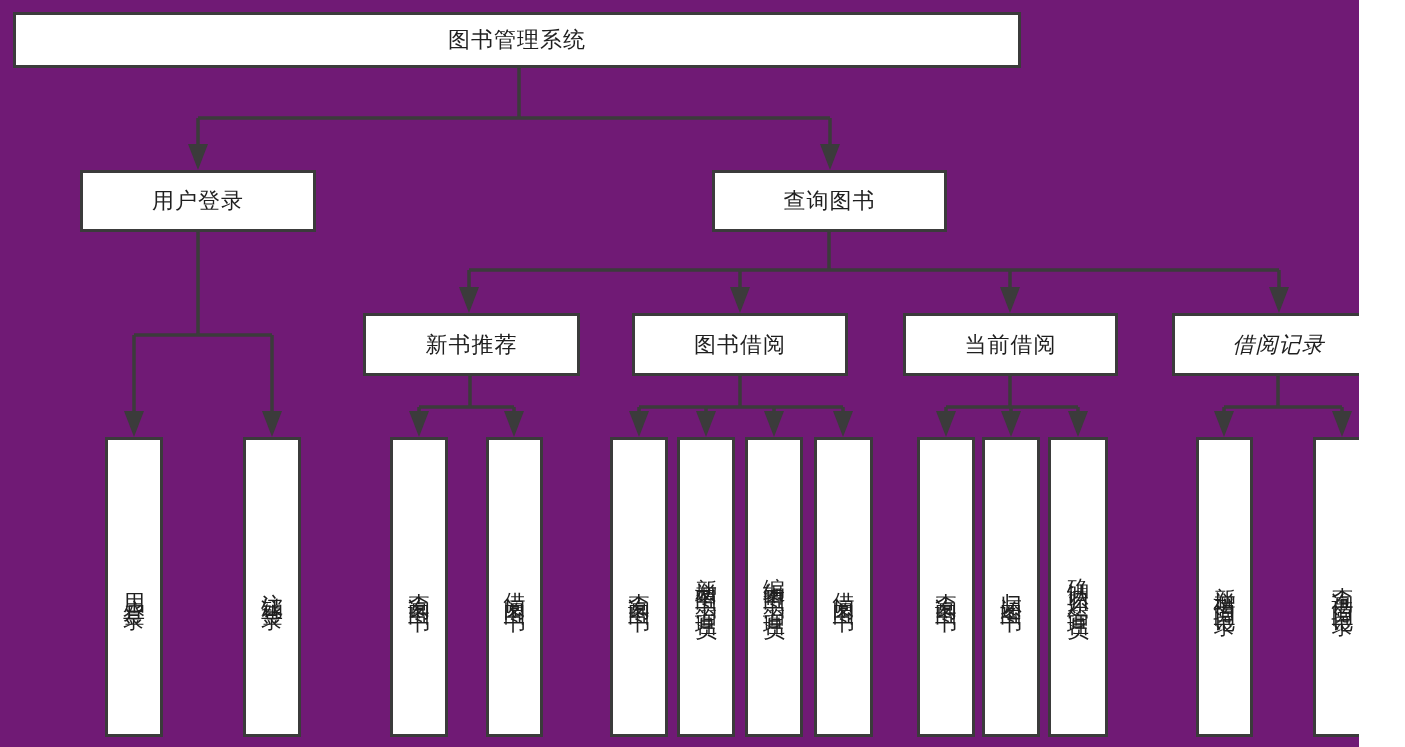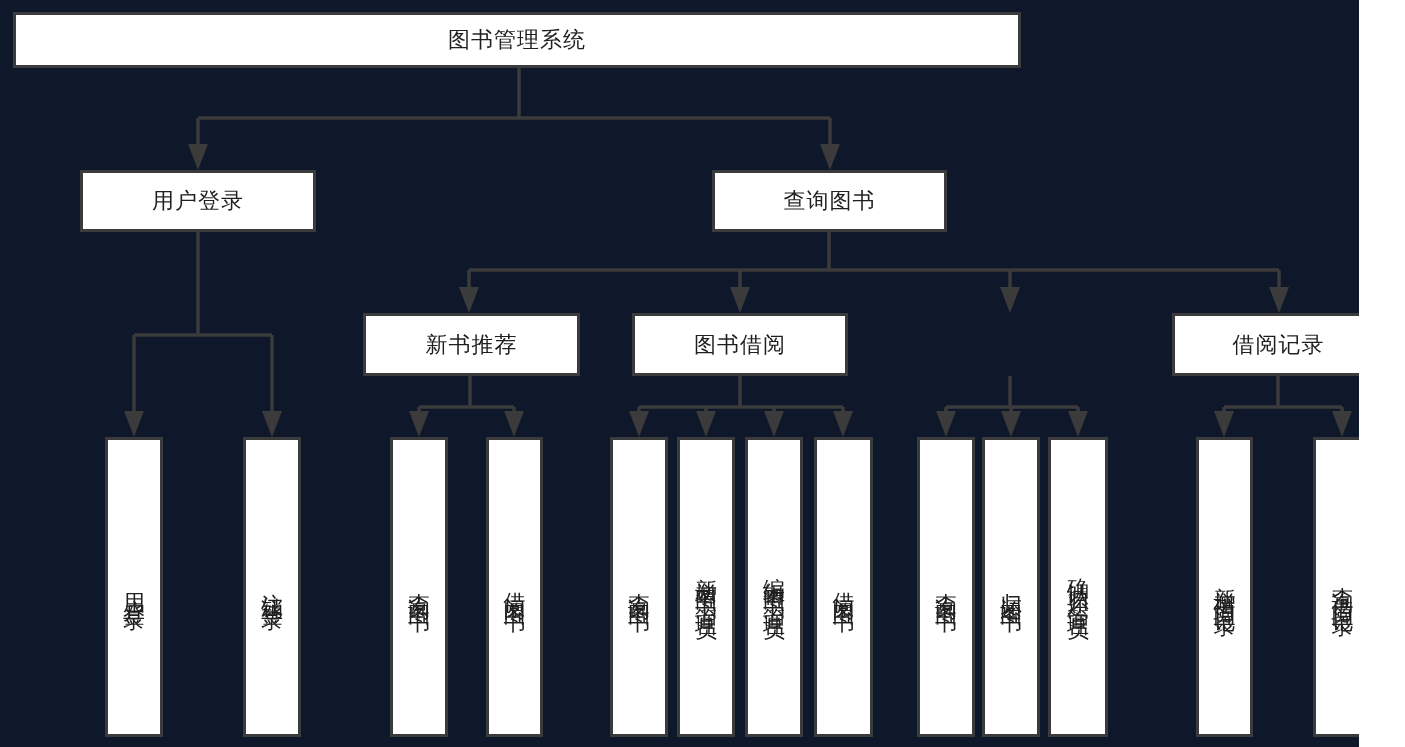--- a/index.html
+++ b/index.html
@@ -1,20 +1,20 @@
 <!DOCTYPE html>
 <html><head>
 <meta charset="utf-8">
 <style>
   html, body { margin: 0; padding: 0; background: #ffffff; }
   .canvas {
     position: relative;
     width: 1359px;
     height: 747px;
-    background: #0f172a;
+    background: #701a75;
     font-family: "Liberation Sans", "DejaVu Sans", sans-serif;
     color: #1f1f1f;
     overflow: hidden;
   }
   .connectors {
     position: absolute;
     left: 0; top: 0;
     width: 1405px; height: 747px;
     z-index: 1;
   }
@@ -49,21 +49,21 @@
     text-shadow: 0 0 2px #ffffff;
   }
 
   
   .n-root            { left: 13px;   top: 12px;  width: 1008px; height: 56px; }
   .n-user-login      { left: 80px;   top: 170px; width: 236px;  height: 62px; }
   .n-book-mgmt       { left: 712px;  top: 170px; width: 235px;  height: 62px; }
   .n-new-book        { left: 363px;  top: 313px; width: 217px;  height: 63px; align-items: center; }
   .n-book-borrow     { left: 632px;  top: 313px; width: 216px;  height: 63px; }
   .n-current-borrow  { left: 903px;  top: 313px; width: 215px;  height: 63px; }
-  .n-borrow-records  { left: 1172px; top: 313px; width: 213px;  height: 63px; }
+  .n-borrow-records  { left: 1172px; top: 313px; width: 213px;  height: 63px; font-style: italic; }
 
   .leaf { top: 437px; height: 300px; }
   .l-1  { left: 105px;  width: 58px; }
   .l-2  { left: 243px;  width: 58px; }
   .l-3  { left: 390px;  width: 58px; }
   .l-4  { left: 486px;  width: 57px; }
   .l-5  { left: 610px;  width: 58px; }
   .l-6  { left: 677px;  width: 58px; }
   .l-7  { left: 745px;  width: 58px; }
   .l-8  { left: 814px;  width: 59px; }
@@ -131,20 +131,23 @@
   <div class="node hbox n-book-mgmt">
     <span>查询图书</span>
   </div>
 
   <div class="node hbox n-new-book">
     <span>新书推荐</span>
   </div>
   <div class="node hbox n-book-borrow">
     <span>图书借阅</span>
   </div>
+  <div class="node hbox n-current-borrow">
+    <span>当前借阅</span>
+  </div>
   <div class="node hbox n-borrow-records">
     <span>借阅记录</span>
   </div>
 
   <div class="node vbox leaf l-1">
     <span class="vtext">用户登录</span>
   </div>
   <div class="node vbox leaf l-2">
     <span class="vtext">注销登录</span>
   </div>

